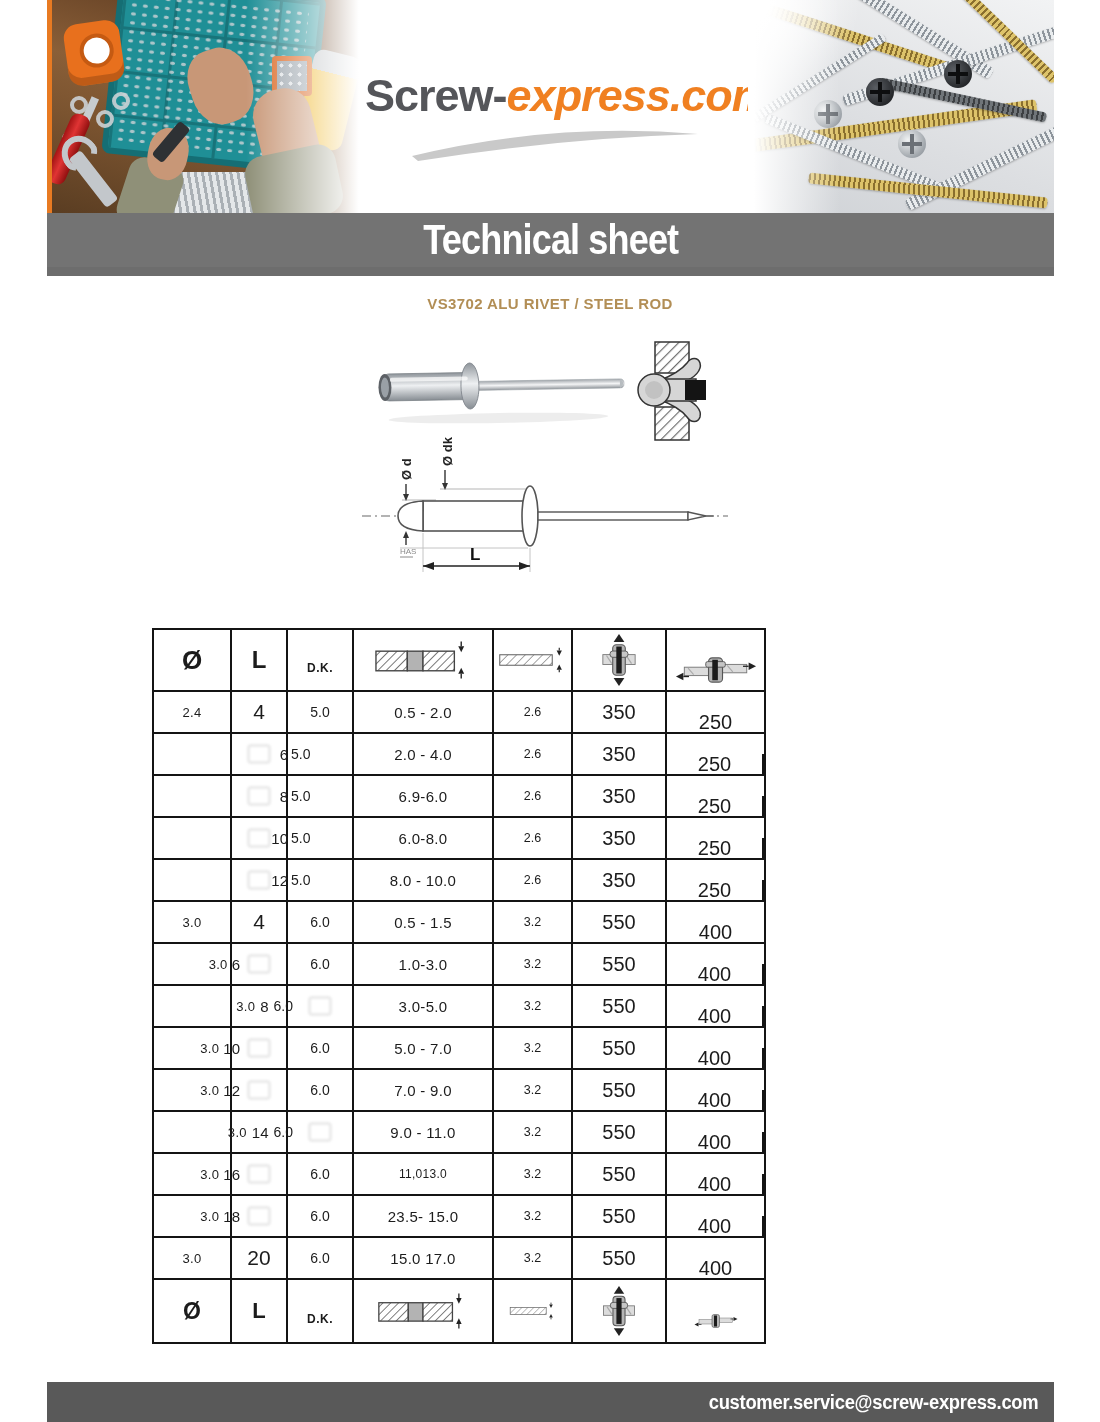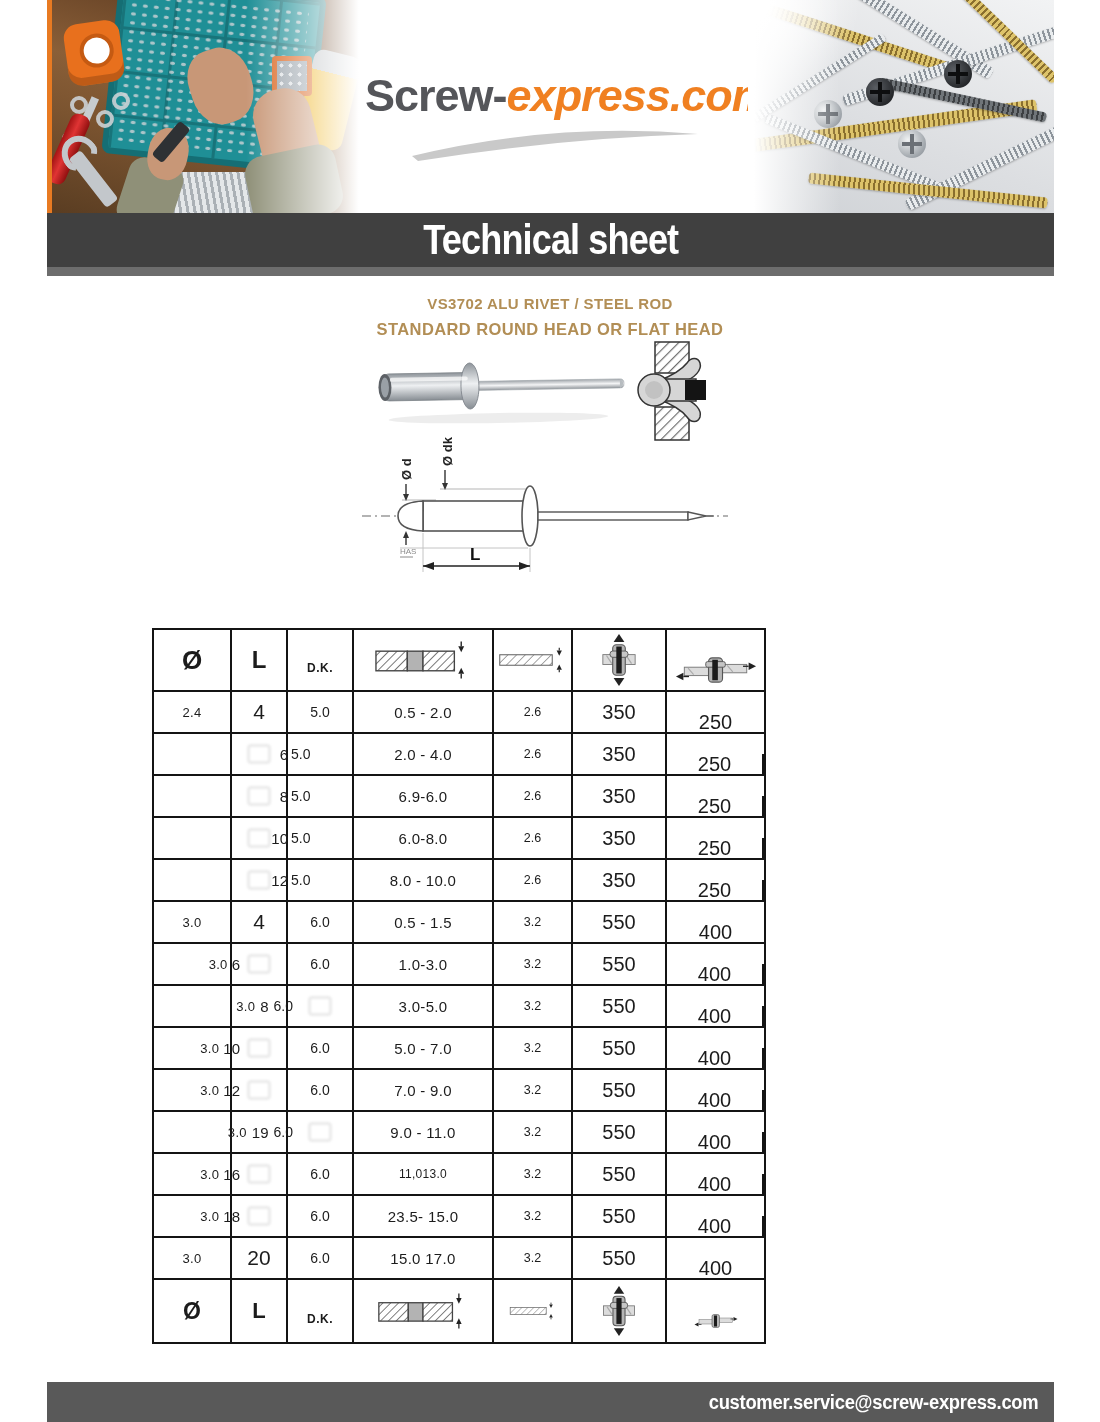--- a/index.html
+++ b/index.html
@@ -58,21 +58,21 @@
                radial-gradient(circle at 0% 0%, #ffffff 6%, rgba(255,255,255,0) 30%); }
 
   
   .logo-block { position:absolute; left:365px; top:0; width:383px; height:213px; background:#fff; text-align:center; }
   .logo-text { margin-top:70px; font-size:45px; font-weight:700; letter-spacing:-1px; white-space:nowrap; }
   .logo-p1 { color:#55565a; }
   .logo-p2 { color:#f08021; font-style:italic; }
   .logo-swoosh { display:block; margin:0 auto; }
 
   
-  .banner { position:absolute; left:47px; top:213px; width:1007px; height:54px; background:#404040; text-align:center; }
+  .banner { position:absolute; left:47px; top:213px; width:1007px; height:54px; background:#737373; text-align:center; }
   .banner span { display:inline-block; line-height:52px; color:#fff; font-size:41px; font-weight:800; transform:scale(.88,1.05); letter-spacing:-1px; }
   .banner-strip { position:absolute; left:47px; top:267px; width:1007px; height:9px; background:#6d6d6d; }
 
   
   .title1, .title2 { position:absolute; left:0; width:1100px; text-align:center; color:#b28e55; font-weight:700; }
   .title1 { top:295px; font-size:15px; letter-spacing:.4px; }
   .title2 { top:320px; font-size:16.5px; letter-spacing:.4px; }
 
   
   .rivet-photo { position:absolute; left:368px; top:350px; width:262px; height:78px; transform:rotate(-1deg); }
@@ -174,21 +174,20 @@
       </div>
     <div class="rp-fade"></div>
   </div>
 
   <div class="banner">
     <span>Technical sheet</span>
   </div>
   <div class="banner-strip"></div>
 
   <div class="title1">VS3702 ALU RIVET / STEEL ROD</div>
-  <div class="title2">STANDARD ROUND HEAD OR FLAT HEAD</div>
 
   <svg class="rivet-photo" viewBox="0 0 262 78">
     <defs>
       <linearGradient id="met1" x1="0" y1="0" x2="0" y2="1">
         <stop offset="0" stop-color="#8f959b"></stop>
           <stop offset="0.45" stop-color="#eef0f2"></stop>
           <stop offset="1" stop-color="#878d93"></stop>
       </linearGradient>
       <linearGradient id="met2" x1="0" y1="0" x2="0" y2="1">
         <stop offset="0" stop-color="#a3a8ad"></stop>
@@ -570,21 +569,21 @@
             <span class="v-hole">3.2</span>
           </div>
           <div class="cell col5">
             <span class="v-str">550</span>
           </div>
           <div class="cell col6">
             <span class="v-str">400</span>
           </div>
           <span class="ov ov-dldk">
             <span class="v-d">3.0</span>
-            <span class="v-l">19</span>
+            <span class="v-l">14</span>
             <span class="v-dk">6.0</span>
           </span>
         </div>
         <div class="trow">
           <div class="cell col0"></div>
           <div class="cell col1">
             <span class="ghost"></span>
           </div>
           <div class="cell col2">
             <span class="v-dk">6.0</span>

